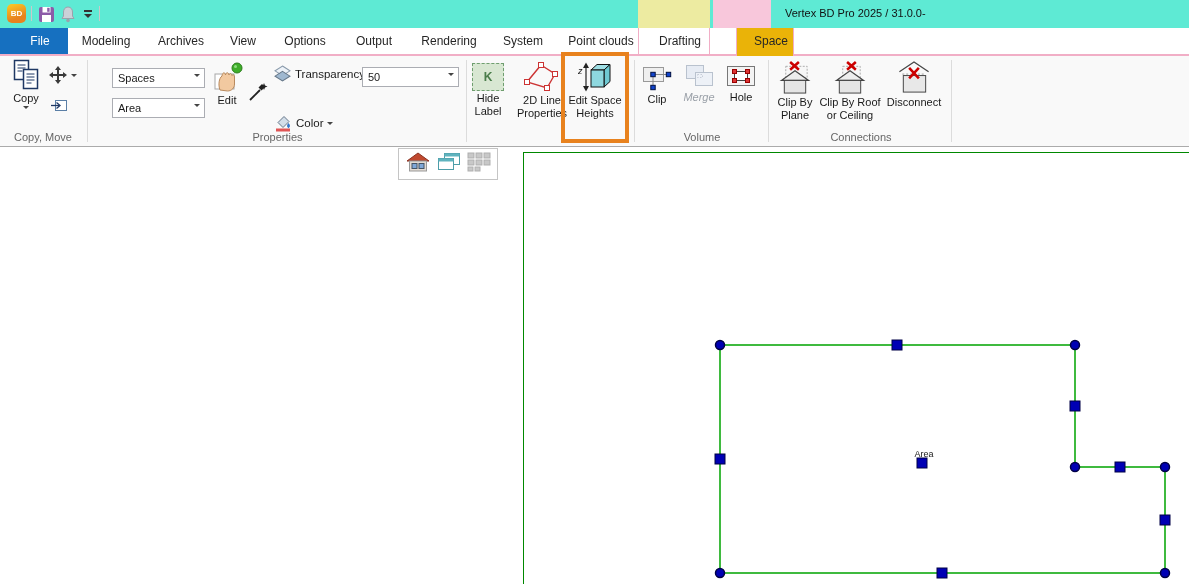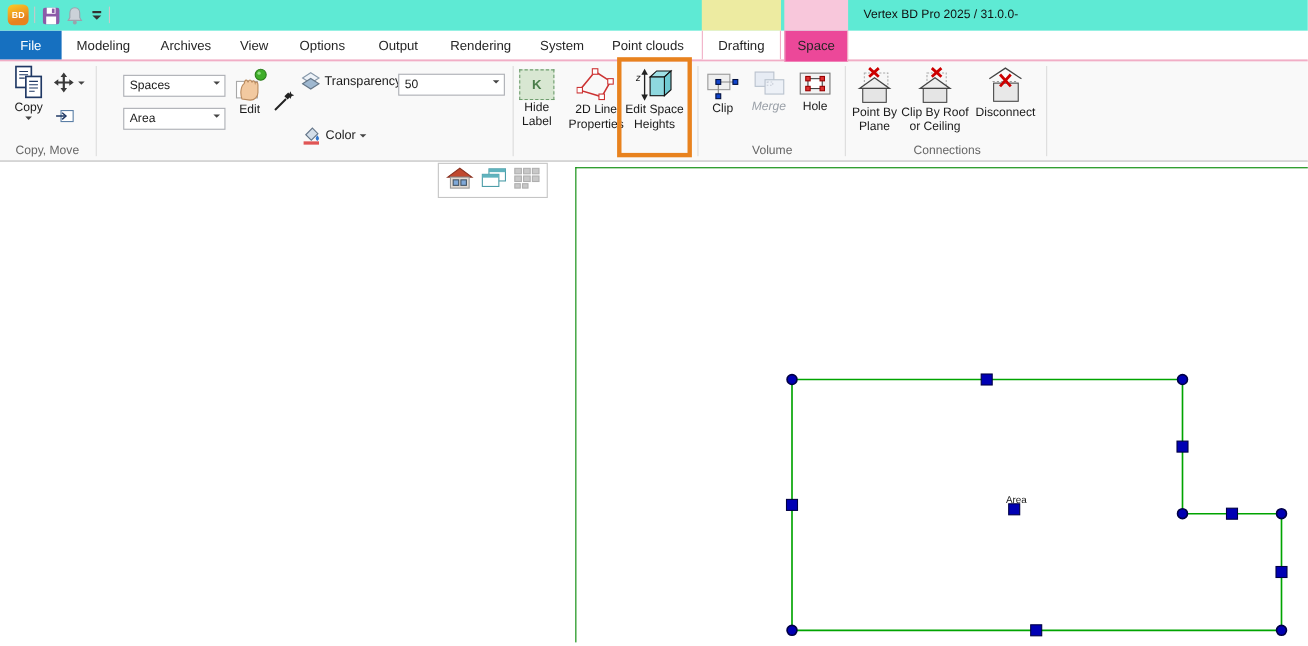--- a/index.html
+++ b/index.html
@@ -13,24 +13,24 @@
   .qsep{position:absolute;top:6px;width:1px;height:15px;background:#C9C9C9;}
   .qbtn{position:absolute;top:4px;width:20px;height:20px;display:flex;align-items:center;justify-content:center;}
   .caretbar{width:8px;height:2px;background:#333;margin-bottom:2px;}
   .tri{width:0;height:0;border-left:4px solid transparent;border-right:4px solid transparent;border-top:4px solid #333;}
   .tri.sm{border-left-width:3px;border-right-width:3px;border-top-width:3.5px;border-top-color:#444;}
   .ctxblock{position:absolute;top:0;height:28px;}
   .wtitle{position:absolute;left:785px;top:7px;font-size:11px;color:#111;white-space:nowrap;}
   
   .tabrow{position:absolute;left:0;top:28px;width:100%;height:26px;background:#fff;
           border-bottom:2px solid var(--pink-border);}
-  .tab{position:absolute;top:0;height:26px;line-height:26px;text-align:center;font-size:12px;color:#262626;cursor:default;}
+  .tab{position:absolute;top:0;height:26px;line-height:26px;text-align:center;font-size:12px;color:#262626;cursor:default;padding-left:12px;}
   .tab.active-file{background:var(--tab-active-blue);color:#fff;}
   .tab.ctx{background:#fff;border-left:1px solid var(--pink-border);border-right:1px solid var(--pink-border);}
-  .tab.selected{height:28px;background:#ec4899;z-index:3;}
+  .tab.selected{height:28px;background:#eab308;z-index:3;margin-left:23px;}
   
   .ribbon{position:absolute;left:0;top:56px;width:100%;height:90px;background:#F9F9F9;
           border-bottom:1px solid #ABABAB;}
   .rsep{position:absolute;top:4px;bottom:4px;width:1px;background:#DCDCDC;}
   .grouplabel{position:absolute;bottom:3px;text-align:center;font-size:11px;color:#666;}
   .btn{position:absolute;display:flex;flex-direction:column;align-items:center;gap:1px;}
   .btn .lbl{font-size:11px;line-height:13px;text-align:center;color:#1a1a1a;}
   .btn.disabled .lbl{color:#9AA0A8;font-style:italic;}
   .combo{position:absolute;height:20px;background:#fff;border:1px solid #ABADB3;font-size:11px;
          display:flex;align-items:center;padding-left:5px;box-sizing:border-box;}
@@ -160,20 +160,21 @@
     </div>
     <div class="inlinerow" style="left:274px;top:58px">
       <svg width="18" height="18" viewBox="0 0 18 18">
         <path d="M4 8.5 L10 2.5 L15 7.5 L9 13.5 Z" fill="#D3DEE9" stroke="#66778A"></path>
         <path d="M14.5 9 q3 3.2 0 5.2 q-3 -2 0 -5.2" fill="#3377CC"></path>
         <rect x="2" y="14.5" width="14" height="3" fill="#E05555"></rect>
       </svg>
       <span>Color</span>
       <span class="tri sm"></span>
     </div>
+    <div class="grouplabel" style="left:90px;width:375px">Properties</div>
     <div class="rsep" style="left:466px"></div>
 
     <div class="btn" style="left:466px;top:7px;width:44px">
       <div class="kbox">K</div>
       <div class="lbl">Hide Label</div>
     </div>
     <div class="btn" style="left:512px;top:5px;width:60px">
       <svg width="36" height="32" viewBox="0 0 36 32">
         <polygon points="17,4 31,13 23,27 3,21" fill="none" stroke="#C33" stroke-width="1.4"></polygon>
         <g fill="#fff" stroke="#C33">
@@ -236,21 +237,21 @@
     <div class="grouplabel" style="left:636px;width:132px">Volume</div>
     <div class="rsep" style="left:768px"></div>
 
     <div class="btn" style="left:770px;top:4px;width:50px">
       <svg width="38" height="35" viewBox="0 0 38 36">
         <rect x="9.5" y="6.5" width="22" height="12" fill="#F7F7F7" stroke="#AAA" stroke-dasharray="2 1.5"></rect>
         <path d="M14 2 L23 10 M23 2 L14 10" stroke="#C00" stroke-width="2.6"></path>
         <path d="M5 21 L19 11 L33 21 Z" fill="#EDEDED" stroke="#444" stroke-width="1.2"></path>
         <rect x="8" y="21" width="22" height="13" fill="#E5E5E5" stroke="#444"></rect>
       </svg>
-      <div class="lbl">Point By Plane</div>
+      <div class="lbl">Clip By Plane</div>
     </div>
     <div class="btn" style="left:816px;top:4px;width:68px">
       <svg width="38" height="35" viewBox="0 0 38 36">
         <rect x="11.5" y="6.5" width="18" height="12" fill="#F7F7F7" stroke="#AAA" stroke-dasharray="2 1.5"></rect>
         <path d="M16 2 L25 10 M25 2 L16 10" stroke="#C00" stroke-width="2.6"></path>
         <path d="M5 21 L19 11 L33 21 Z" fill="#EDEDED" stroke="#444" stroke-width="1.2"></path>
         <rect x="8" y="21" width="22" height="13" fill="#E5E5E5" stroke="#444"></rect>
       </svg>
       <div class="lbl">Clip By Roof or Ceiling</div>
     </div>

